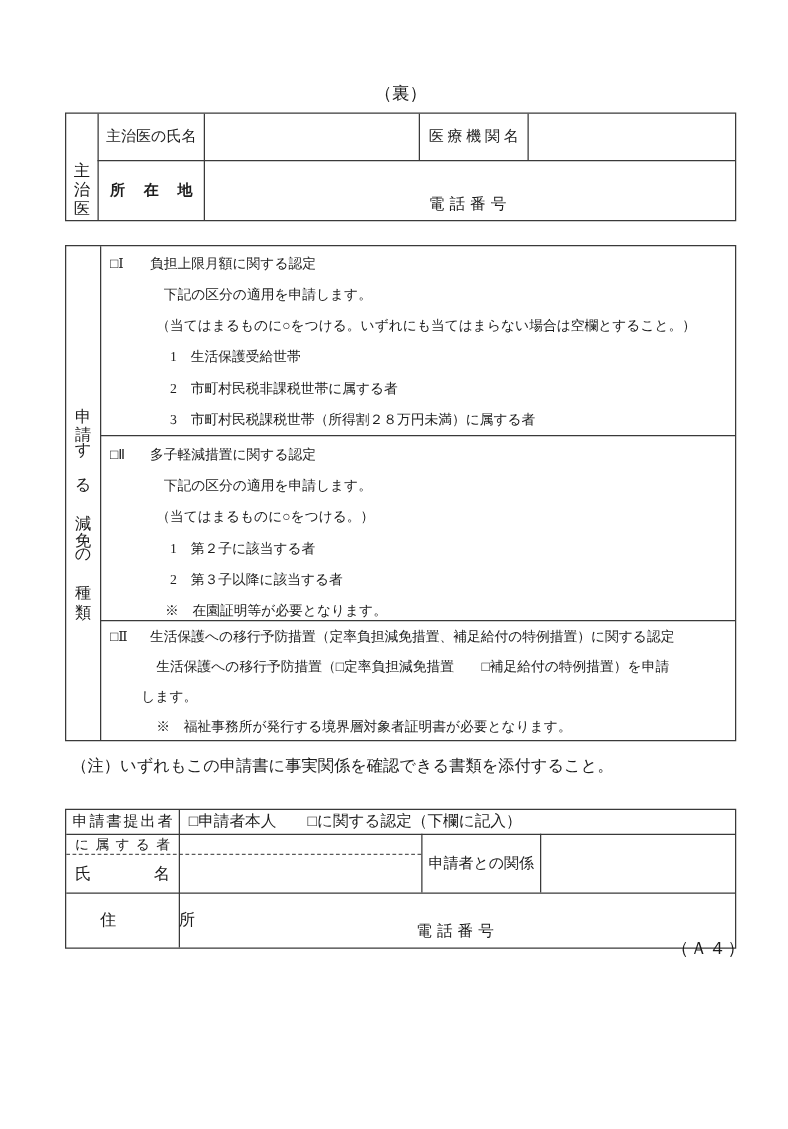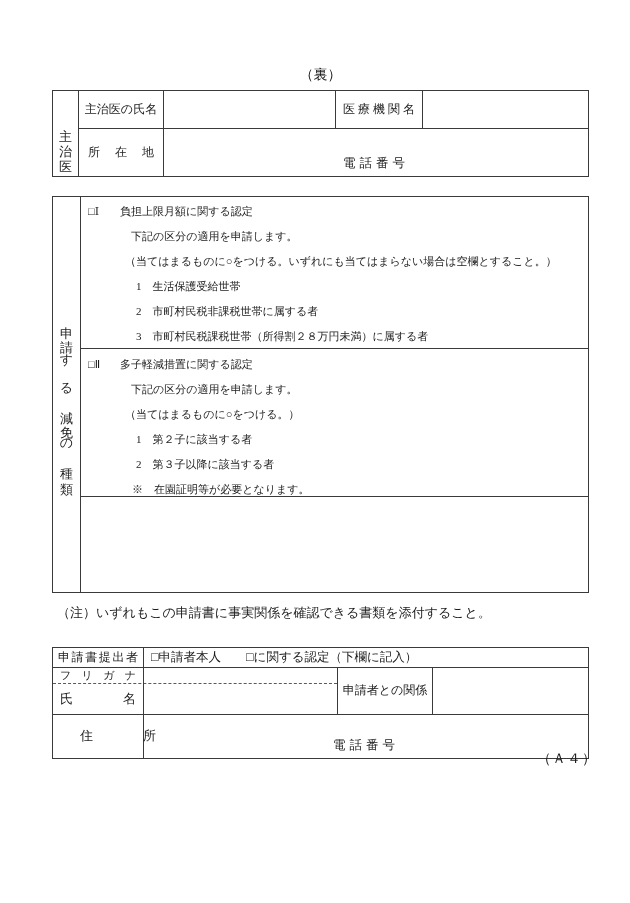--- a/index.html
+++ b/index.html
@@ -50,21 +50,21 @@
       <span class="vtext vs-doc">主治医</span>
     </div>
     <div class="cell f12" style="left:26px; top:0; width:84px; height:37px;">
       <span class="fill ctr">主治医の氏名</span>
     </div>
     <div class="cell" style="left:111px; top:0; width:171px; height:37px;"></div>
     <div class="cell f12" style="left:283px; top:0; width:86px; height:37px; padding:0 7px;">
       <span class="fill just">医療機関名</span>
     </div>
     <div class="cell" style="left:370px; top:0; width:165px; height:37px;"></div>
-    <div class="cell f12" style="left:26px; top:38px; width:84px; height:47px; padding:0 9px;">
+    <div class="cell f12" style="left:26px; top:38px; width:84px; height:47px; padding:0 9px;font-weight:bold;">
       <span class="fill just">所在地</span>
     </div>
     <div class="cell" style="left:111px; top:38px; width:424px; height:47px;">
       <span class="phone">電話番号</span>
     </div>
   </div>
 
   <div class="tbl" style="left:52px; top:196px; width:537px; height:397px;">
     <div class="vl" style="left:27px; top:0; height:395px;"></div>
     <div class="hl" style="left:27px; top:151px; width:508px;"></div>
@@ -89,39 +89,47 @@
       <div class="line ind-cb">
         <span class="cb">□Ⅱ</span><span>多子軽減措置に関する認定</span>
       </div>
       <div class="line ind-a">下記の区分の適用を申請します。</div>
       <div class="line ind-b">（当てはまるものに○をつける。）</div>
       <div class="line ind-c">1　第２子に該当する者</div>
       <div class="line ind-c">2　第３子以降に該当する者</div>
       <div class="line ind-d">※　在園証明等が必要となります。</div>
     </div>
 
+    <div class="sec s3" style="left:28px; top:300px; width:507px; height:95px; padding-top:1px;">
+      <div class="line ind-cb">
+        <span class="cb">□Ⅱ</span><span>生活保護への移行予防措置（定率負担減免措置、補足給付の特例措置）に関する認定</span>
+      </div>
+      <div class="line ind-b">生活保護への移行予防措置（□定率負担減免措置　　□補足給付の特例措置）を申請</div>
+      <div class="line ind-e">します。</div>
+      <div class="line ind-b">※　福祉事務所が発行する境界層対象者証明書が必要となります。</div>
+    </div>
   </div>
 
   <div class="note" style="left:57px; top:604px;">（注）いずれもこの申請書に事実関係を確認できる書類を添付すること。</div>
 
   <div class="tbl" style="left:52px; top:647px; width:537px; height:112px;">
     <div class="hl" style="left:0; top:19px; width:535px;"></div>
     <div class="hld" style="left:0; top:35px; width:284px;"></div>
     <div class="hl" style="left:0; top:66px; width:535px;"></div>
     <div class="vl" style="left:90px; top:0; height:110px;"></div>
     <div class="vl" style="left:284px; top:19px; height:47px;"></div>
     <div class="vl" style="left:379px; top:19px; height:47px;"></div>
 
     <div class="cell f12" style="left:0; top:0; width:90px; height:19px; padding:0 5px;">
       <span class="fill just">申請書提出者</span>
     </div>
     <div class="cell f125" style="left:91px; top:0; width:444px; height:19px; justify-content:flex-start; padding-left:7px;">□申請者本人　　□に関する認定（下欄に記入）</div>
 
     <div class="cell f11" style="left:0; top:19px; width:90px; height:16px; padding:0 7px;">
-      <span class="fill just">フリガナ</span>
+      <span class="fill just">に属する者</span>
     </div>
     <div class="cell f13" style="left:0; top:35px; width:90px; height:31px; padding:0 7px;">
       <span class="fill just">氏名</span>
     </div>
     <div class="cell" style="left:91px; top:19px; width:193px; height:47px;"></div>
     <div class="cell f12" style="left:285px; top:19px; width:94px; height:47px;">
       <span class="fill ctr">申請者との関係</span>
     </div>
     <div class="cell" style="left:380px; top:19px; width:155px; height:47px;"></div>
 

